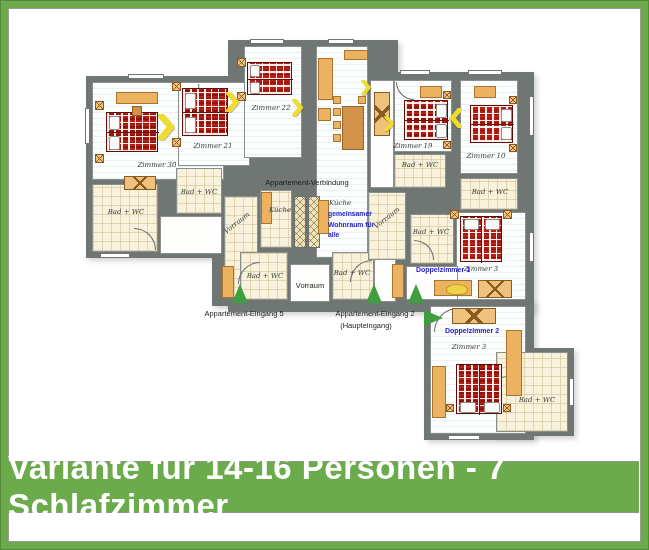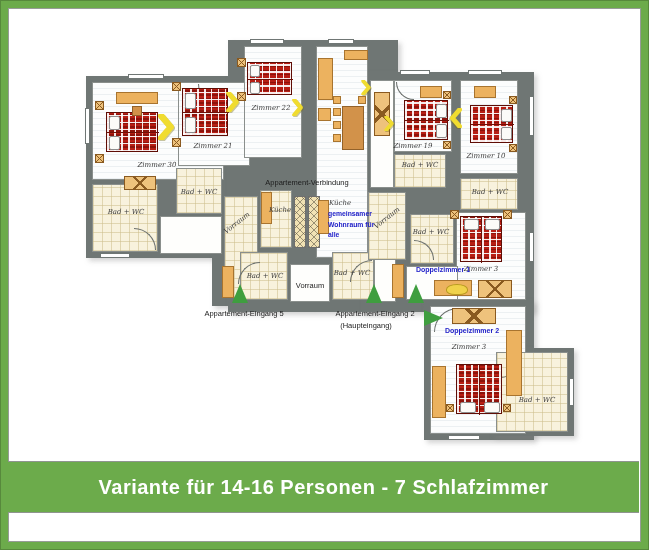--- a/index.html
+++ b/index.html
@@ -38,21 +38,21 @@
   .chev{position:absolute;filter:drop-shadow(1px 1px 0 rgba(120,110,20,.4));}
   .garr-up{position:absolute;width:0;height:0;border-left:8px solid transparent;border-right:8px solid transparent;border-bottom:19px solid #3f9e3f;}
   .garr-right{position:absolute;width:0;height:0;border-top:8px solid transparent;border-bottom:8px solid transparent;border-left:19px solid #3f9e3f;}
   
   .lbl{position:absolute;font-family:"DejaVu Serif",serif;font-style:italic;font-size:7px;color:#3c3c3c;white-space:nowrap;transform:translate(-50%,-50%);}
   .lbl.rot{transform:translate(-50%,-50%) rotate(-38deg);}
   .sans{position:absolute;font-family:"Liberation Sans",sans-serif;font-size:7.5px;color:#1c1c1c;white-space:nowrap;transform:translate(-50%,-50%);}
   .blue{position:absolute;font-family:"Liberation Sans",sans-serif;font-weight:bold;font-size:7px;color:#1d1dc8;white-space:nowrap;transform:translate(-50%,-50%);}
   #shared-label{position:absolute;left:328px;top:209px;width:48px;font-family:"Liberation Sans",sans-serif;font-weight:bold;font-size:6.8px;line-height:10.5px;color:#1d1dc8;}
   #banner{position:absolute;left:8px;top:461px;width:631px;height:50px;background:#6cab4b;border-top:1px solid #8f948f;border-bottom:1px solid #8f948f;display:flex;align-items:center;justify-content:center;}
-  #banner span{font-family:"Liberation Sans",sans-serif;font-weight:bold;font-size:20px;color:#ffffff;letter-spacing:.5px;}
+  #banner span{font-family:"Liberation Sans",sans-serif;font-weight:bold;font-size:33px;color:#ffffff;letter-spacing:.5px;}
 </style>
 </head>
 <body>
 
 <div class="abs" id="panel"></div>
 
 <div class="abs" id="floorplan" style="left:0;top:0;width:649px;height:460px;">
 
   <div class="mass" style="left:86px;top:76px;width:230px;height:182px;"></div>
   <div class="mass" style="left:212px;top:250px;width:104px;height:56px;"></div>

